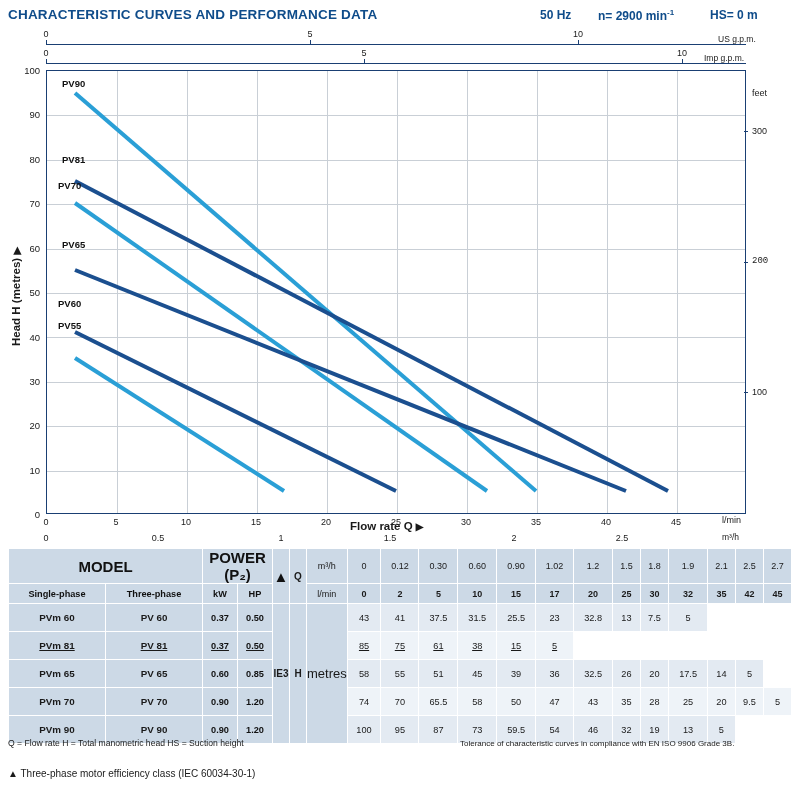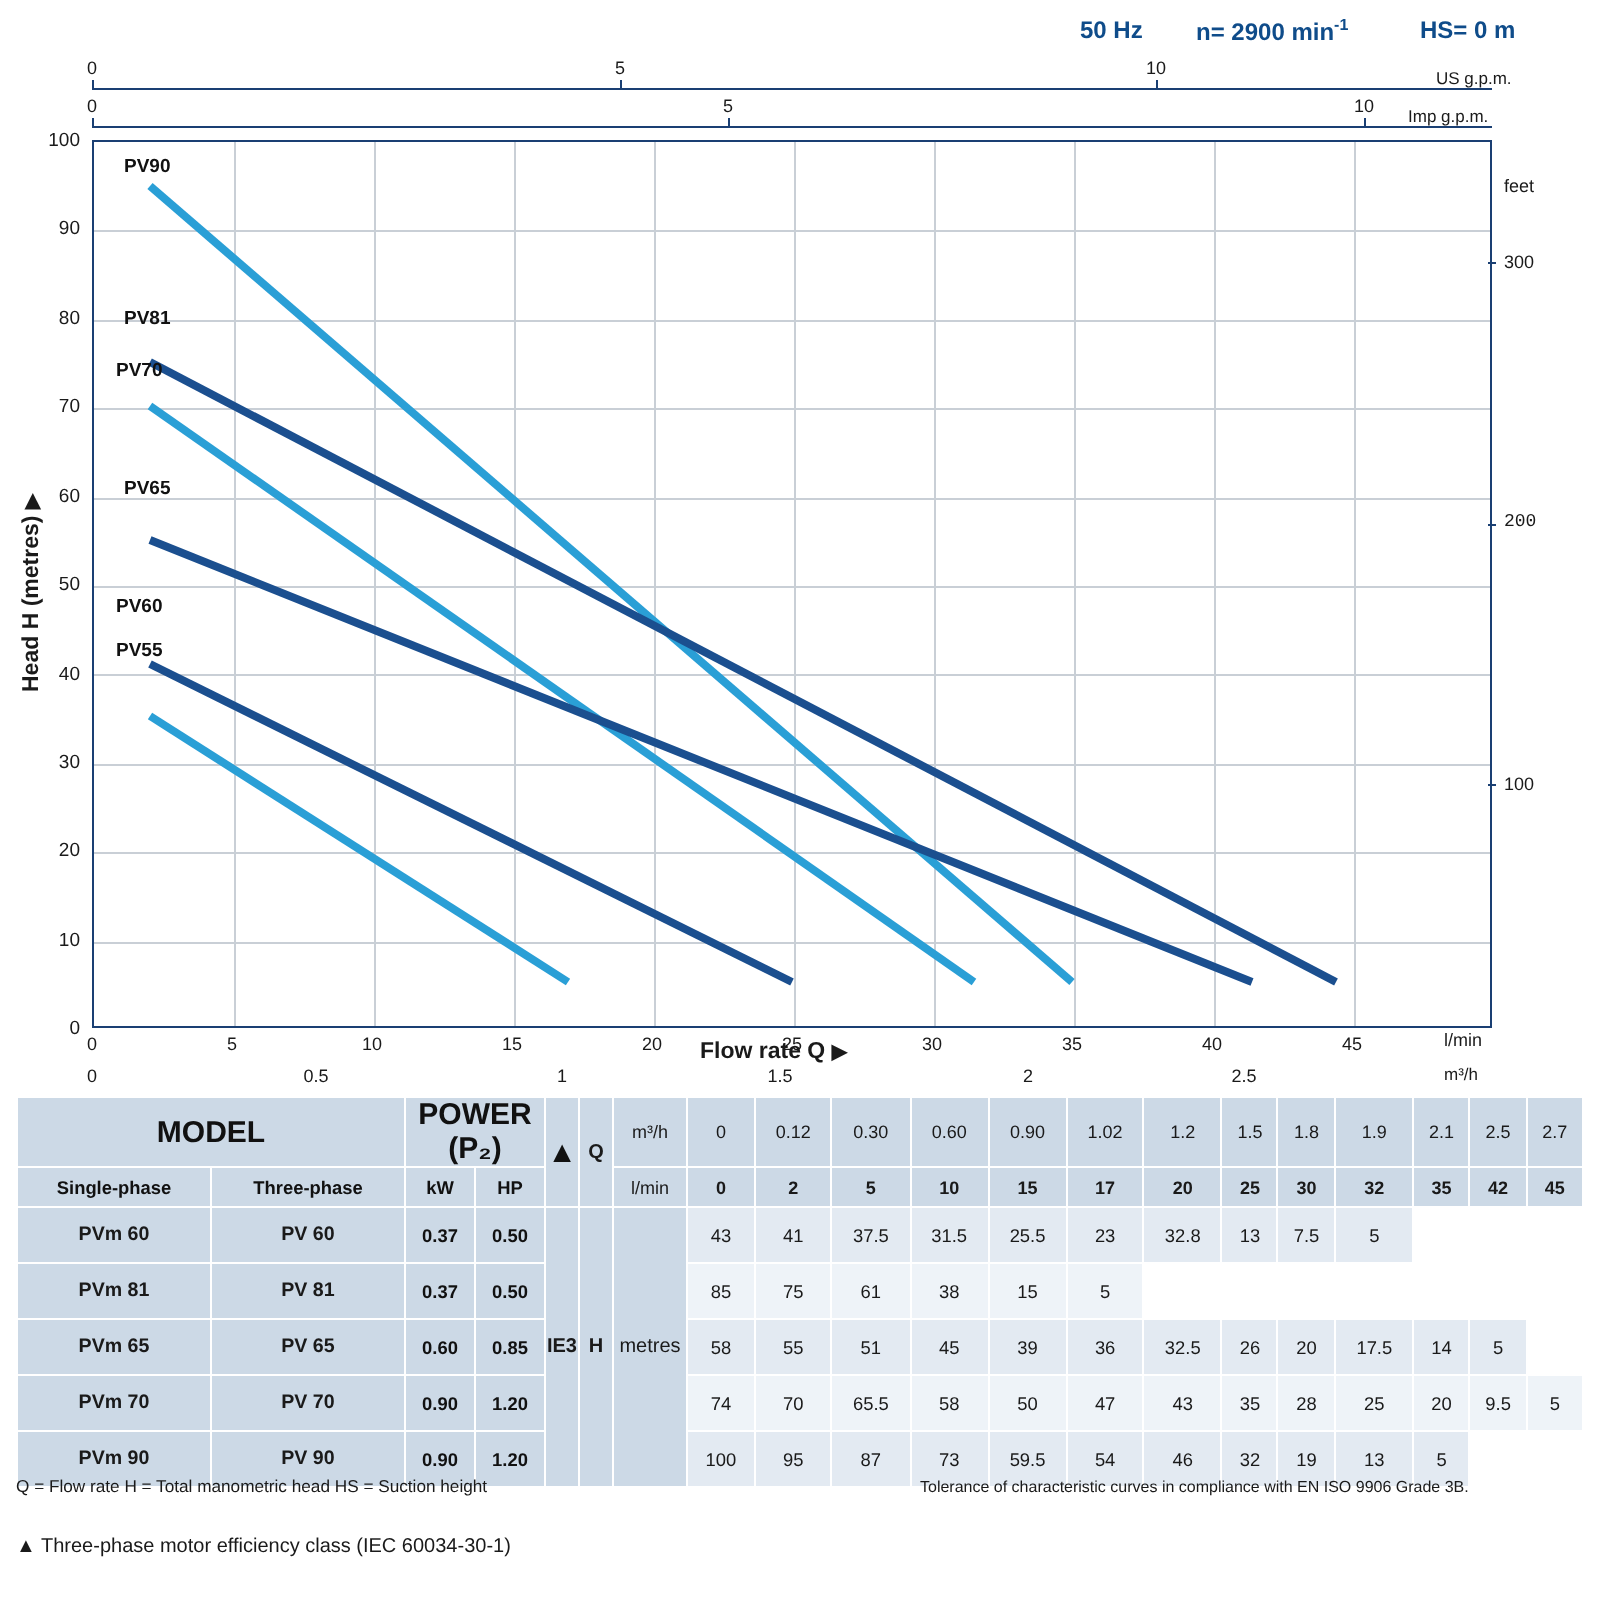--- a/index.html
+++ b/index.html
@@ -78,31 +78,32 @@
   .hdr{background:#ccd9e6;font-weight:bold;font-size:15px;color:#111;}
   .hdr2{background:#ccd9e6;font-weight:bold;font-size:9.2px;color:#111;}
   .modelcell{background:#ccd9e6;font-weight:bold;text-align:left;padding-left:10px;font-size:9.8px;}
   .datacell{background:#e3eaf2;font-size:9.2px;}
   .datacell.alt{background:#eef3f8;}
   .blank{background:#ffffff;border:1px solid #ffffff;}
   .topunit{background:#ccd9e6;font-size:9px;font-weight:normal;}
   .topunit b{font-weight:bold;}
   .qcell{background:#ccd9e6;font-weight:bold;font-size:10px;}
   .hcell{background:#ccd9e6;font-weight:bold;font-size:10px;}
-  .metres{background:#ccd9e6;font-size:10px;}
+  .metres{background:#ccd9e6;font-size:13px;}
   .ie3{background:#ccd9e6;font-weight:bold;font-size:10px;}
   .tri{font-size:10px;}
   .fn1{position:absolute;left:8px;top:738px;font-size:8.6px;}
   .fn2{position:absolute;left:460px;top:739px;font-size:8px;}
   .fn3{position:absolute;left:8px;top:768px;font-size:10px;}
 </style>
 </head>
 <body>
 
 <div class="title-row">
+  <div class="main-title">CHARACTERISTIC CURVES AND PERFORMANCE DATA</div>
   <div class="hz">50 Hz</div>
   <div class="rpm"><span>n= 2900 min</span><sup>-1</sup></div>
   <div class="hs">HS= 0 m</div>
 </div>
 
 <div id="chart-wrap">
 
   <div class="topaxis" style="left:46px;top:18px;width:700px;"></div>
   <div class="unit" style="left:704px;top:8px;padding-left:14px;">US g.p.m.</div>
   <div class="unit" style="left:704px;top:27px;">Imp g.p.m.</div>
@@ -271,21 +272,21 @@
       <td class="datacell">23</td>
       <td class="datacell">32.8</td>
       <td class="datacell">13</td>
       <td class="datacell">7.5</td>
       <td class="datacell">5</td>
       <td class="blank"></td>
       <td class="blank"></td>
       <td class="blank"></td>
     </tr>
 
-    <tr style="height:28px;">
+    <tr style="height:28px;text-decoration:underline;">
       <td class="modelcell">PVm 81</td>
       <td class="modelcell">PV 81</td>
       <td class="hdr2">0.37</td>
       <td class="hdr2">0.50</td>
       <td class="datacell alt">85</td>
       <td class="datacell alt">75</td>
       <td class="datacell alt">61</td>
       <td class="datacell alt">38</td>
       <td class="datacell alt">15</td>
       <td class="datacell alt">5</td>

